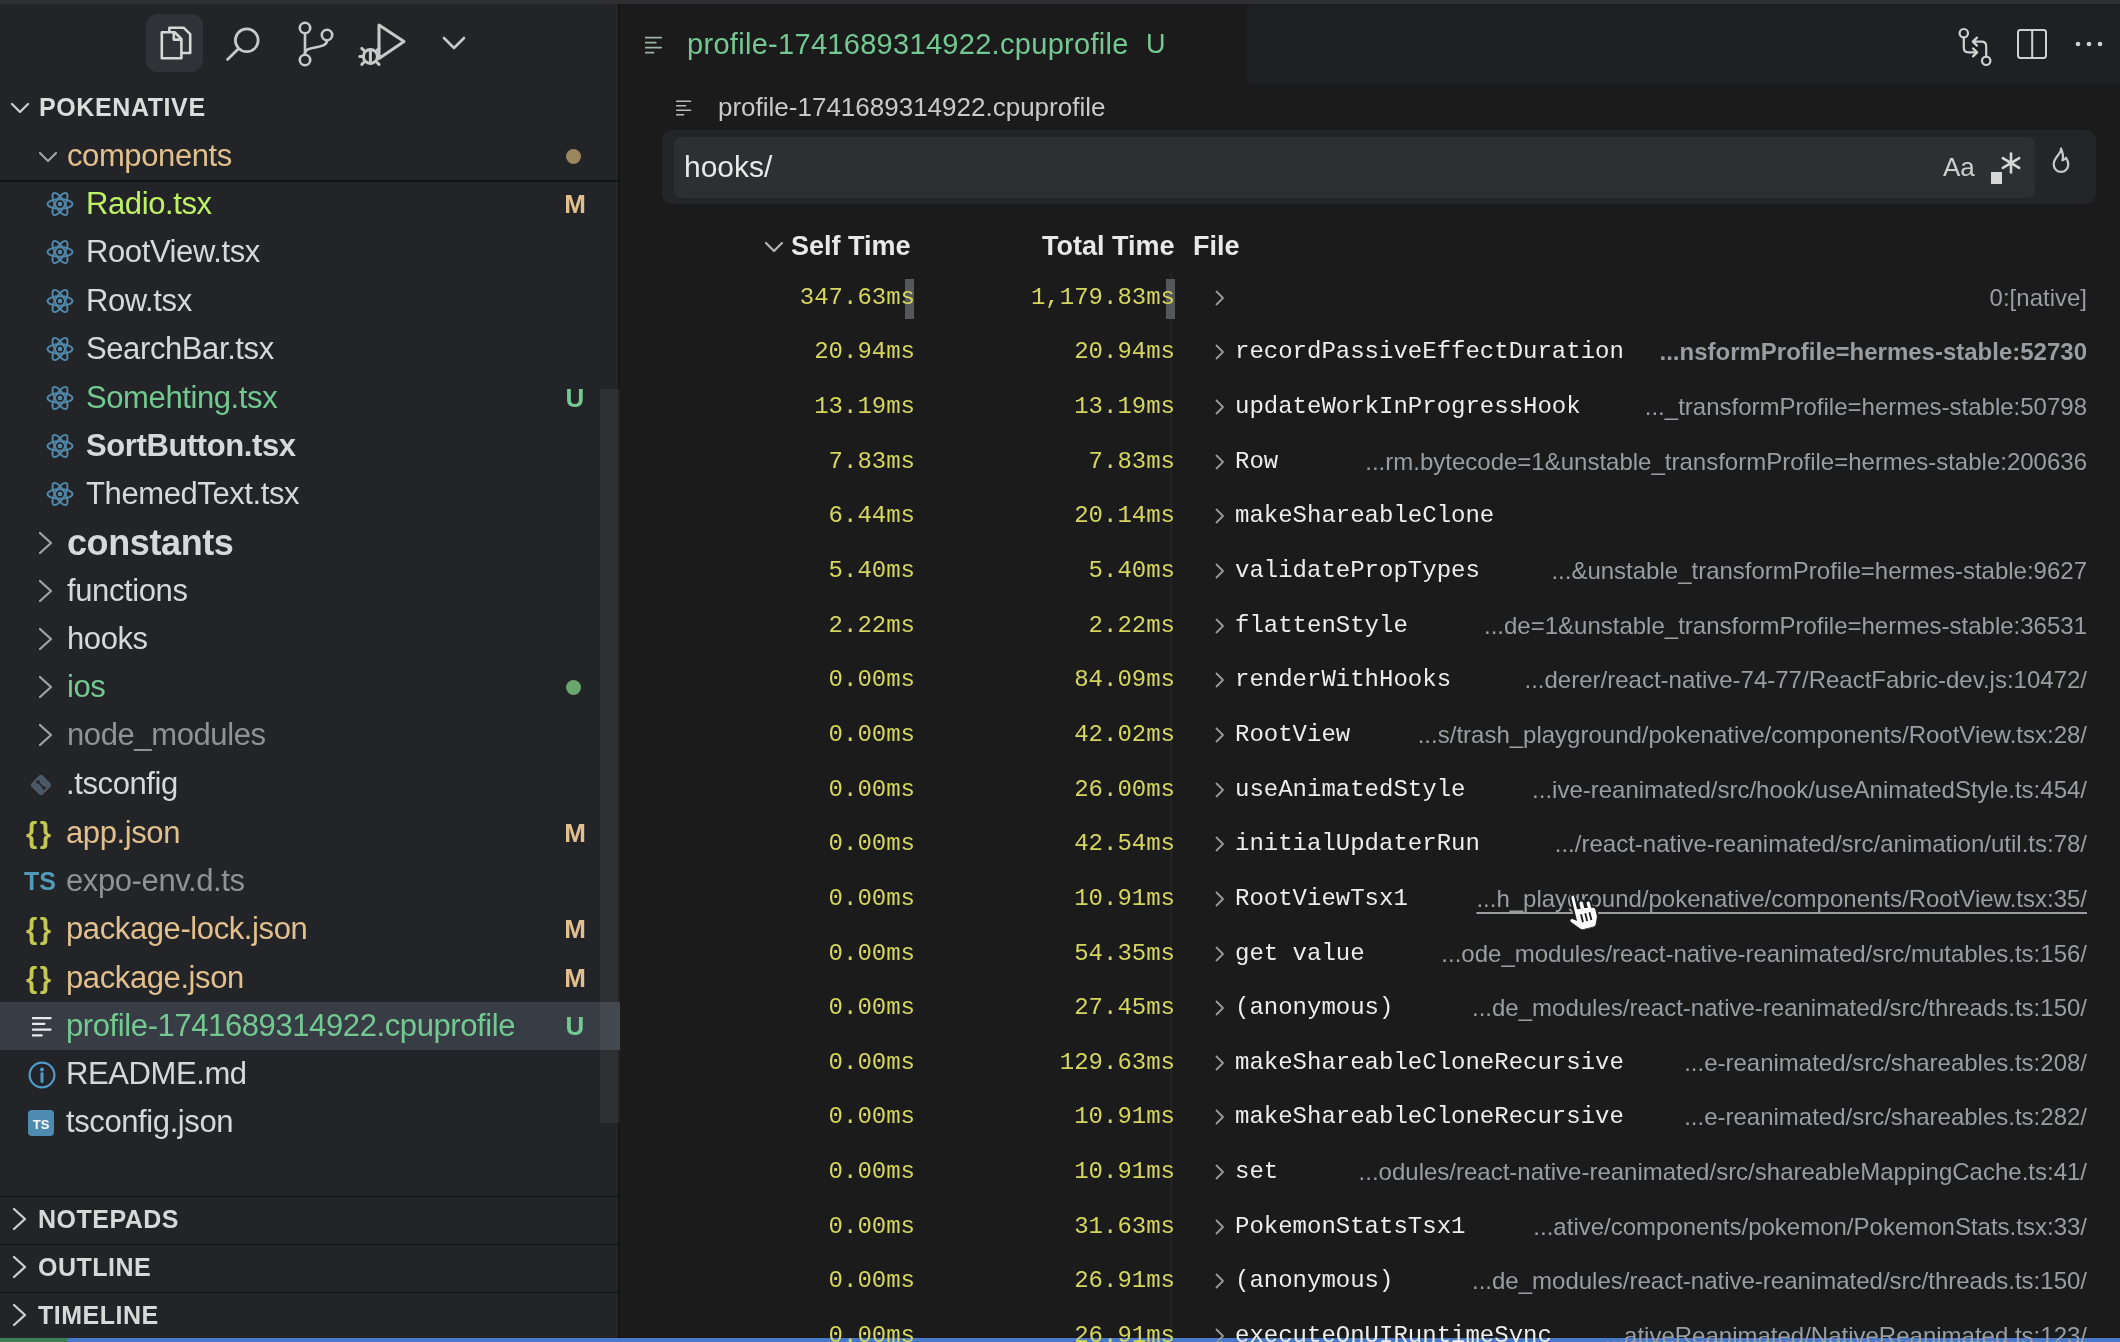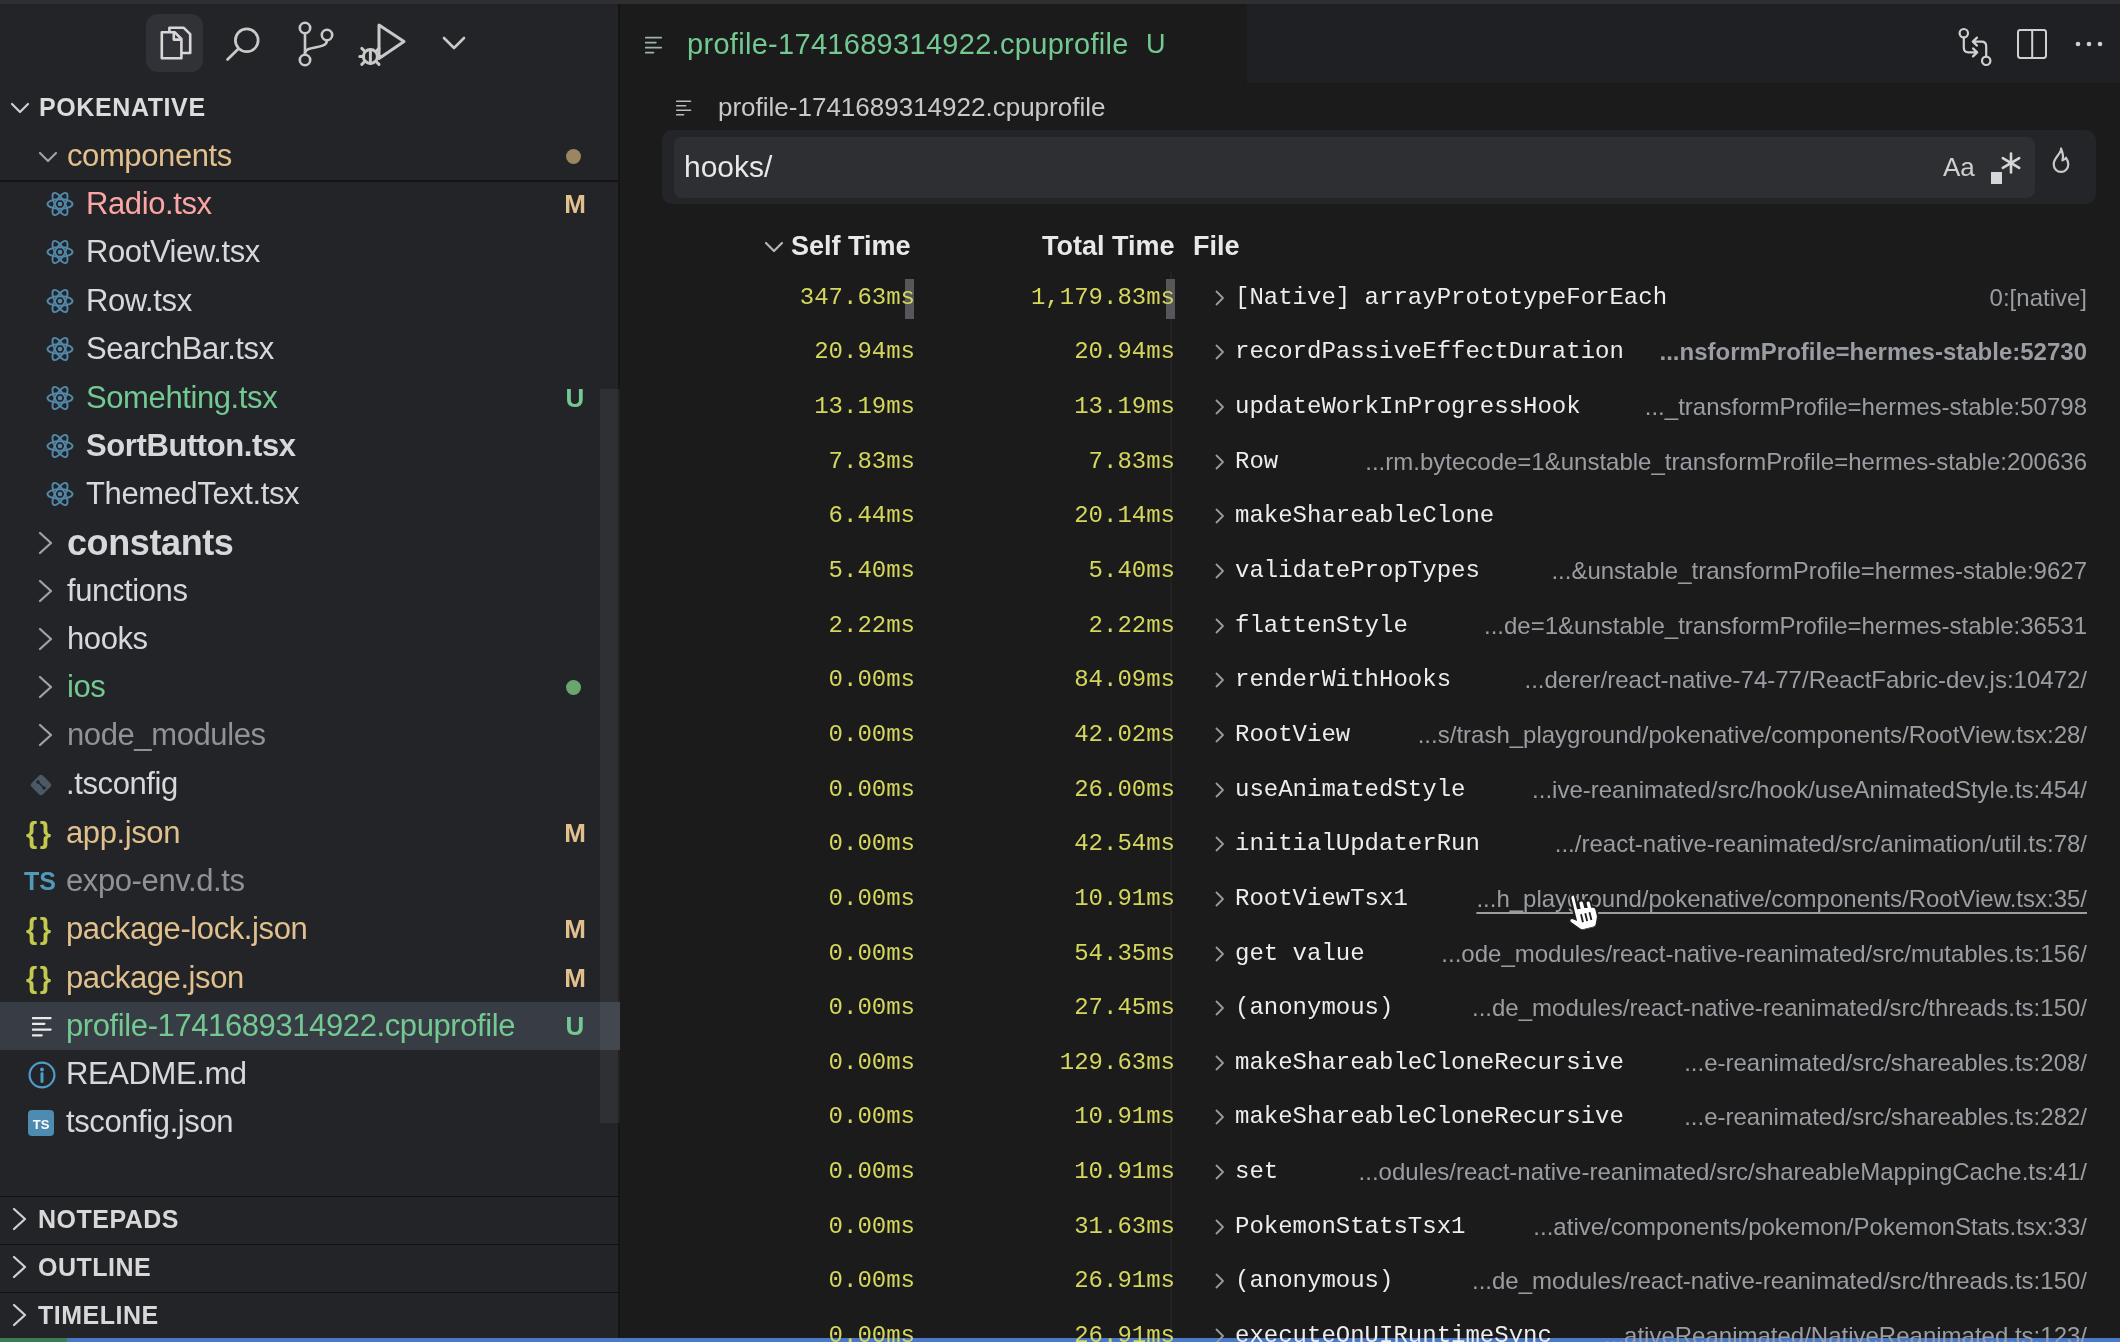--- a/index.html
+++ b/index.html
@@ -50,21 +50,21 @@
     </svg>
 <div class="row" style="left:67px;top:136px;height:40px;line-height:40px;font-size:31px;color:#e2c08d;font-weight:400;letter-spacing:-0.4px;">components</div>
 <div class="abs" style="left:566px;top:149px;width:15px;height:15px;border-radius:50%;background:#9a8660;"></div>
 <div class="abs" style="left:0;top:180px;width:620px;height:2px;background:#141416;"></div>
 <svg class="abs" style="left:45px;top:190px;" width="30" height="28" viewBox="-15 -14 30 28" fill="none" stroke="#5289aa" stroke-width="1.9">
 <ellipse rx="12.5" ry="4.8"></ellipse>
       <ellipse rx="12.5" ry="4.8" transform="rotate(60)"></ellipse>
       <ellipse rx="12.5" ry="4.8" transform="rotate(120)"></ellipse>
       <circle r="2.3" fill="#5289aa" stroke="none"></circle>
     </svg>
-<div class="row" style="left:86px;top:184px;height:40px;line-height:40px;font-size:31px;color:#fca5a5;font-weight:400;letter-spacing:-0.4px;">Radio.tsx</div>
+<div class="row" style="left:86px;top:184px;height:40px;line-height:40px;font-size:31px;color:#bef264;font-weight:400;letter-spacing:-0.4px;">Radio.tsx</div>
 <div class="row" style="left:560px;top:184px;height:40px;line-height:40px;font-size:26px;color:#e2c08d;font-weight:600;width:30px;text-align:center;">M</div>
 <svg class="abs" style="left:45px;top:238px;" width="30" height="28" viewBox="-15 -14 30 28" fill="none" stroke="#5289aa" stroke-width="1.9">
 <ellipse rx="12.5" ry="4.8"></ellipse>
       <ellipse rx="12.5" ry="4.8" transform="rotate(60)"></ellipse>
       <ellipse rx="12.5" ry="4.8" transform="rotate(120)"></ellipse>
       <circle r="2.3" fill="#5289aa" stroke="none"></circle>
     </svg>
 <div class="row" style="left:86px;top:232px;height:40px;line-height:40px;font-size:31px;color:#d6d8da;font-weight:400;letter-spacing:-0.4px;">RootView.tsx</div>
 <svg class="abs" style="left:45px;top:287px;" width="30" height="28" viewBox="-15 -14 30 28" fill="none" stroke="#5289aa" stroke-width="1.9">
 <ellipse rx="12.5" ry="4.8"></ellipse>
@@ -227,21 +227,20 @@
 <div class="row" style="left:1042px;top:226px;height:40px;line-height:40px;font-size:27px;color:#e8e8e8;font-weight:600;">Total Time</div>
 <div class="row" style="left:1193px;top:226px;height:40px;line-height:40px;font-size:27px;color:#e8e8e8;font-weight:600;">File</div>
 <div class="abs" style="left:1170px;top:272px;width:2px;height:1066px;background:rgba(255,255,255,0.035);"></div>
 <div class="abs" style="left:905px;top:279px;width:9px;height:40px;background:#56575b;"></div>
 <div class="abs" style="left:1166px;top:279px;width:9px;height:40px;background:#56575b;"></div>
 <div class="row" style="right:1205px;top:278px;height:40px;line-height:40px;font-size:24px;color:#d5d65c;font-weight:400;font-family:'Liberation Mono',monospace;">347.63ms</div>
 <div class="row" style="right:945px;top:278px;height:40px;line-height:40px;font-size:24px;color:#d5d65c;font-weight:400;font-family:'Liberation Mono',monospace;">1,179.83ms</div>
 <svg class="abs" style="left:1208px;top:287px;" width="22" height="22" viewBox="0 0 22 22" fill="none" stroke="#9a9a9a" stroke-width="1.8" stroke-linejoin="round">
       <path d="M8 4 L15 11 L8 18"></path>
     </svg>
-<div class="row" style="left:1235px;top:278px;height:40px;line-height:40px;font-size:24px;color:#ededee;font-weight:400;font-family:'Liberation Mono',monospace;">[Native] arrayPrototypeForEach</div>
 <div class="row" style="right:33px;top:278px;height:40px;line-height:40px;font-size:24px;color:#9a9da1;font-weight:400;">0:[native]</div>
 <div class="row" style="right:1205px;top:332px;height:40px;line-height:40px;font-size:24px;color:#d5d65c;font-weight:400;font-family:'Liberation Mono',monospace;">20.94ms</div>
 <div class="row" style="right:945px;top:332px;height:40px;line-height:40px;font-size:24px;color:#d5d65c;font-weight:400;font-family:'Liberation Mono',monospace;">20.94ms</div>
 <svg class="abs" style="left:1208px;top:341px;" width="22" height="22" viewBox="0 0 22 22" fill="none" stroke="#9a9a9a" stroke-width="1.8" stroke-linejoin="round">
       <path d="M8 4 L15 11 L8 18"></path>
     </svg>
 <div class="row" style="left:1235px;top:332px;height:40px;line-height:40px;font-size:24px;color:#ededee;font-weight:400;font-family:'Liberation Mono',monospace;">recordPassiveEffectDuration</div>
 <div class="row" style="right:33px;top:332px;height:40px;line-height:40px;font-size:24px;color:#9a9da1;font-weight:700;">...nsformProfile=hermes-stable:52730</div>
 <div class="row" style="right:1205px;top:387px;height:40px;line-height:40px;font-size:24px;color:#d5d65c;font-weight:400;font-family:'Liberation Mono',monospace;">13.19ms</div>
 <div class="row" style="right:945px;top:387px;height:40px;line-height:40px;font-size:24px;color:#d5d65c;font-weight:400;font-family:'Liberation Mono',monospace;">13.19ms</div>

